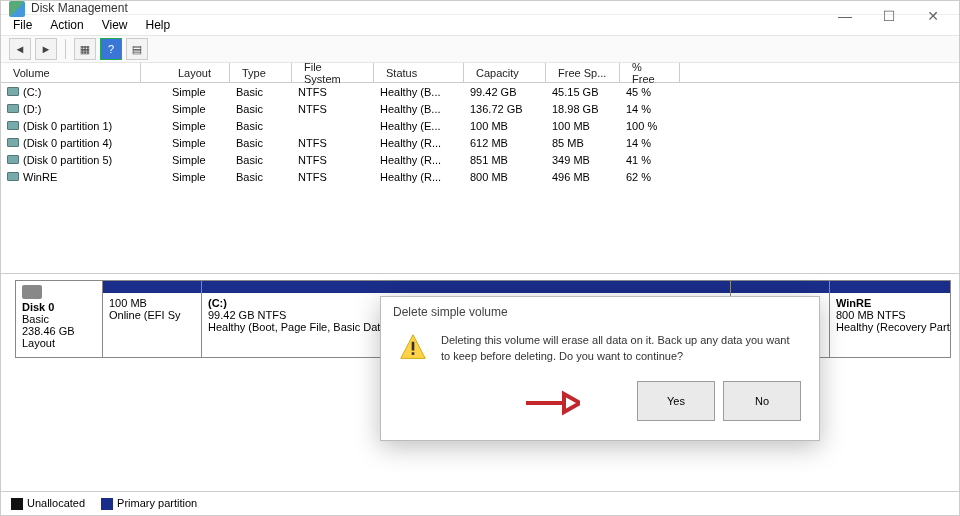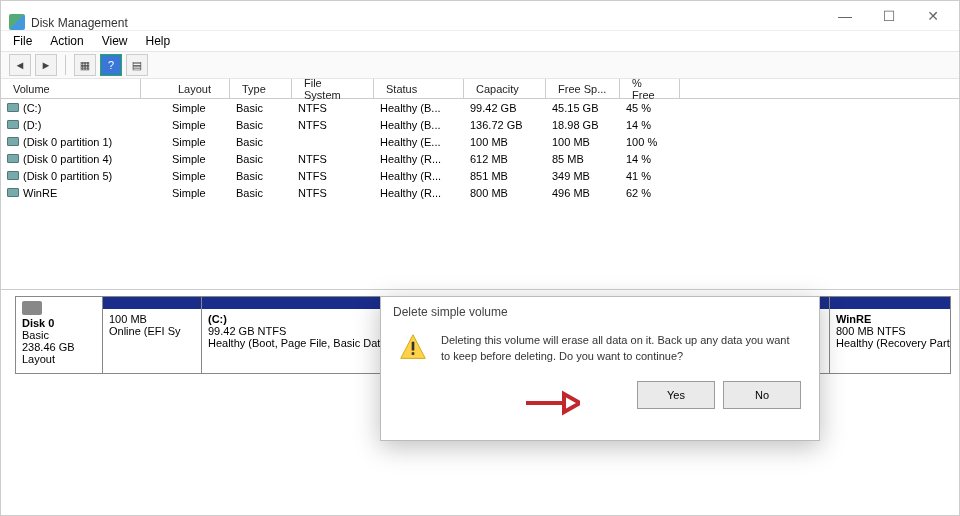--- a/index.html
+++ b/index.html
@@ -1,19 +1,19 @@
 <!DOCTYPE html>
 <html><head>
 <meta charset="utf-8">
 <style>
   * { box-sizing: border-box; margin: 0; padding: 0; }
   body { font-family: "Segoe UI", Tahoma, sans-serif; font-size: 12px; background: #fff; color: #000; width: 960px; height: 516px; overflow: hidden; position: relative; }
   .window { border: 1px solid #ccc; width: 960px; height: 516px; display: flex; flex-direction: column; }
 
-  .titlebar { height: 30px; display: flex; align-items: flex-end; padding: 0 4px; border-bottom: 1px solid #eee; }
+  .titlebar { height: 14px; display: flex; align-items: flex-start; padding: 0 4px; border-bottom: 1px solid #eee; }
   .titlebar .app-icon { width: 16px; height: 16px; margin: 0 6px 0 4px; background: linear-gradient(135deg,#5a7 0 50%,#49d 50%); border-radius: 2px; }
   .titlebar .title { flex: 1; font-size: 12px; color: #333; }
   .win-btns { display: flex; }
   .win-btn { width: 44px; height: 29px; display: flex; align-items: center; justify-content: center; color: #666; font-size: 14px; font-family: Arial; }
 
   .menubar { height: 20px; display: flex; align-items: center; gap: 14px; padding: 0 10px; font-size: 12px; }
   .menubar span { padding: 2px 2px; }
 
   .toolbar { height: 28px; border-top: 1px solid #e6e6e6; border-bottom: 1px solid #e6e6e6; display: flex; align-items: center; gap: 4px; padding: 0 8px; background: #fafafa; }
   .tb-btn { width: 22px; height: 22px; border: 1px solid #ccc; background: #f3f3f3; display: flex; align-items: center; justify-content: center; font-size: 11px; color: #444; }
@@ -52,21 +52,21 @@
   .legend .sw { width: 12px; height: 12px; display: inline-block; margin-right: 4px; vertical-align: middle; }
   .sw-black { background: #111; }
   .sw-blue { background: #1a2d8a; }
 
   .dialog { position: absolute; left: 380px; top: 296px; width: 440px; height: 145px; background: #fff; border: 1px solid #bbb; box-shadow: 0 6px 24px rgba(0,0,0,0.25); z-index: 50; }
   .dialog .d-title { font-size: 12px; color: #444; padding: 8px 12px 4px; }
   .dialog .d-body { display: flex; padding: 10px 18px 0 18px; gap: 14px; }
   .warn-icon { width: 28px; height: 28px; flex-shrink: 0; }
   .d-text { font-size: 11px; color: #333; line-height: 1.45; }
   .d-buttons { display: flex; justify-content: flex-end; gap: 8px; padding: 16px 18px 0 0; }
-  .dlg-btn { width: 78px; height: 28px; border: 1px solid #9c9c9c; background: #eaeaea; font-size: 11px; display: flex; align-items: center; justify-content: center; }
+  .dlg-btn { width: 78px; height: 40px; border: 1px solid #9c9c9c; background: #eaeaea; font-size: 11px; display: flex; align-items: center; justify-content: center; }
 
   .arrow { position: absolute; left: 524px; top: 390px; z-index: 60; }
 </style>
 </head>
 <body>
 
 <div class="window">
 
   <div class="titlebar">
     <div class="app-icon"></div>
@@ -204,20 +204,24 @@
             <div class="bar"></div>
             <div class="info">
               <div class="name">WinRE</div>
               <div>800 MB NTFS</div>
               <div>Healthy (Recovery Partit</div>
             </div>
           </div>
         </div>
     </div>
 
+    <div class="legend">
+      <span><span class="sw sw-black"></span><span>Unallocated</span></span>
+      <span><span class="sw sw-blue"></span><span>Primary partition</span></span>
+    </div>
   </div>
 </div>
 
 <div class="dialog">
   <div class="d-title">Delete simple volume</div>
   <div class="d-body">
     <svg class="warn-icon" viewBox="0 0 32 32">
       <polygon points="16,2 30,29 2,29" fill="#ffd24a" stroke="#c9a400" stroke-width="1"></polygon>
       <rect x="14.5" y="10" width="3" height="10" fill="#333"></rect>
       <rect x="14.5" y="22" width="3" height="3" fill="#333"></rect>

